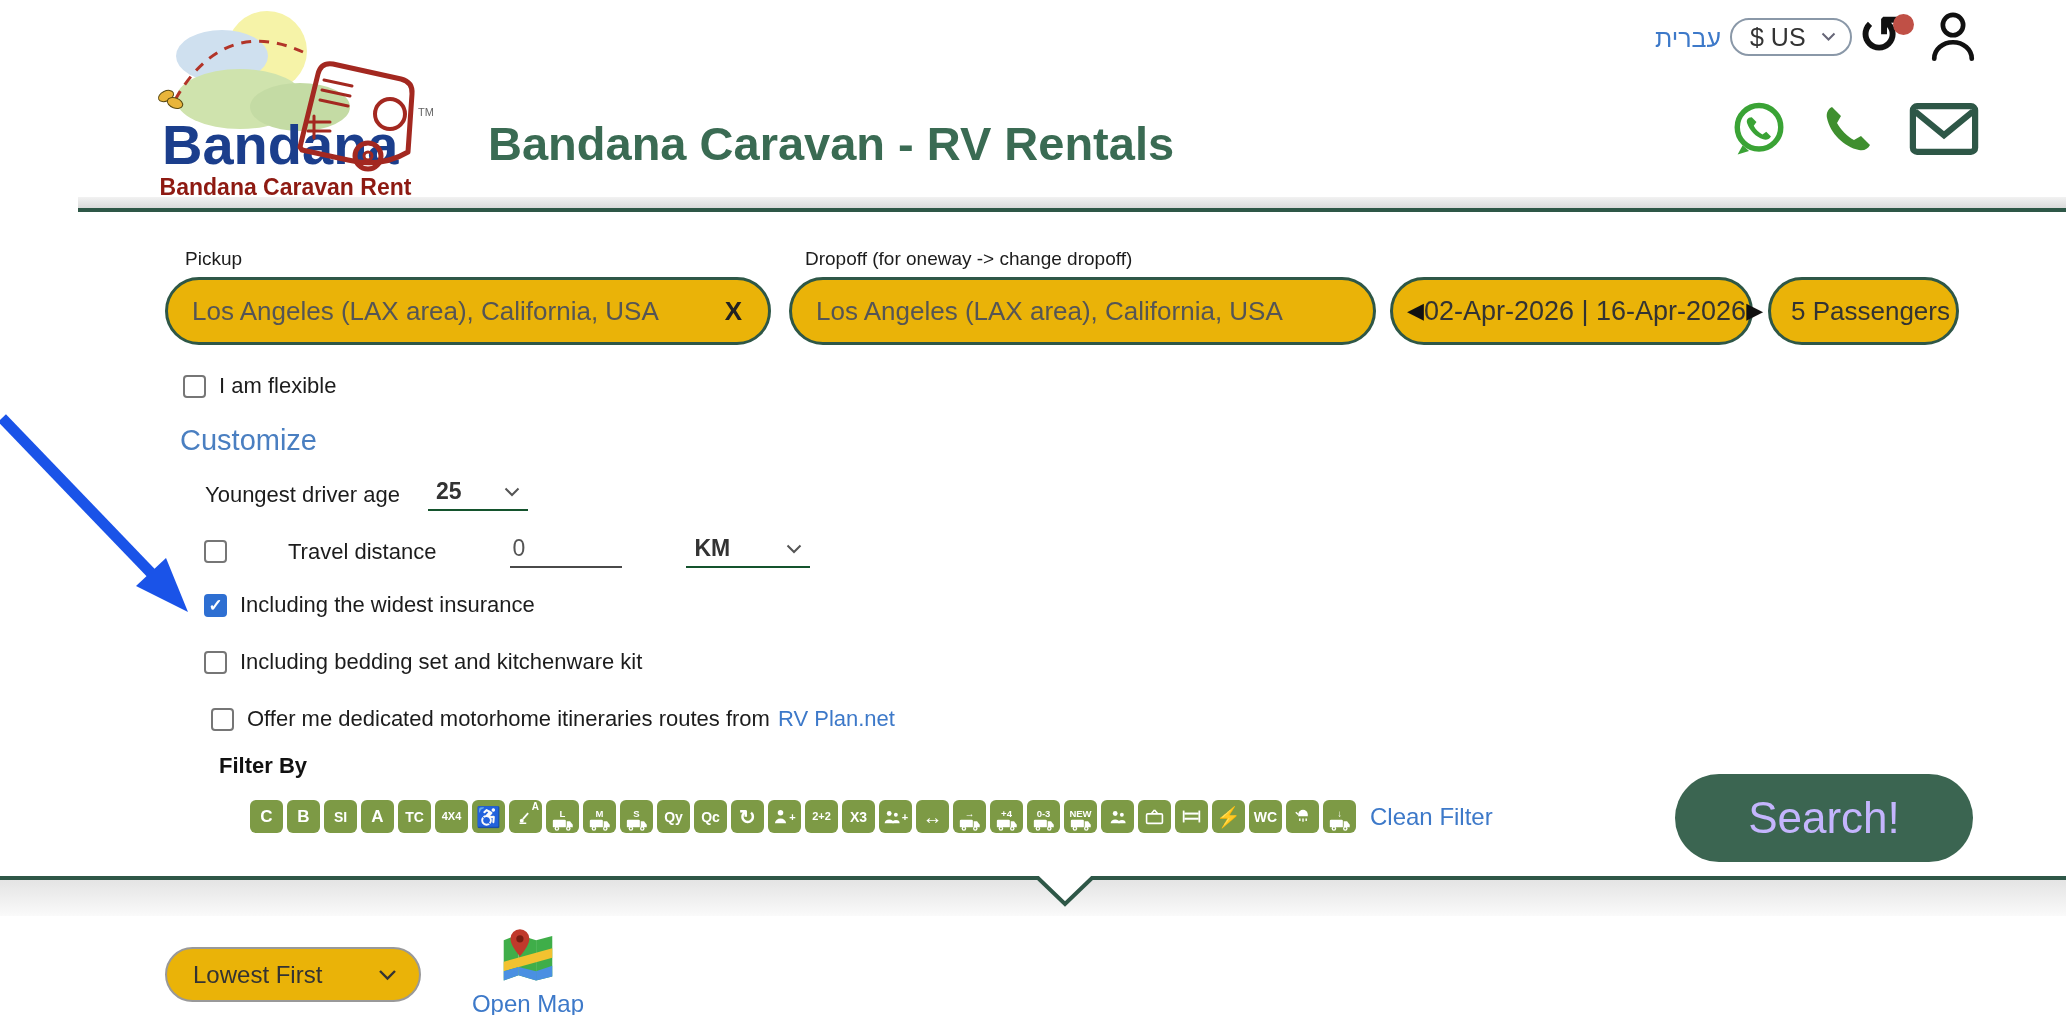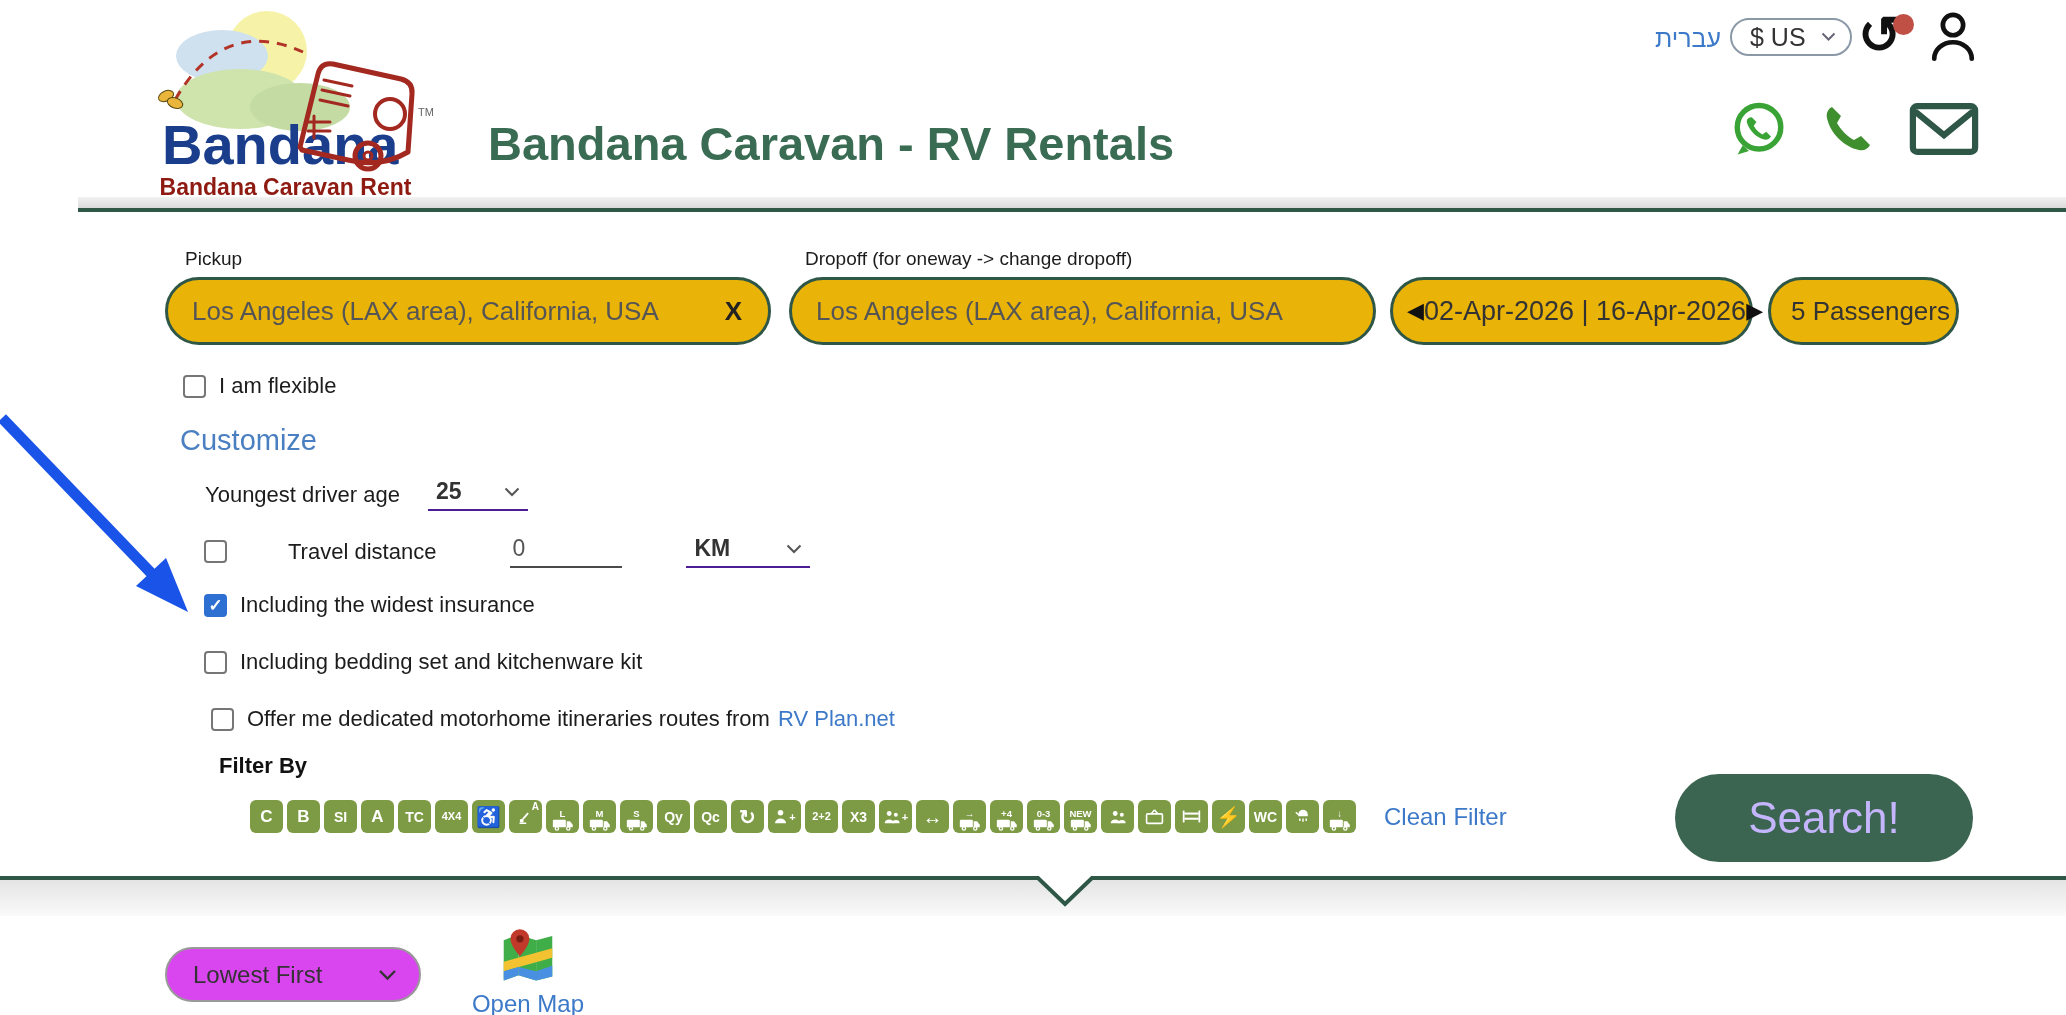--- a/index.html
+++ b/index.html
@@ -43,50 +43,50 @@
   .row{position:absolute;display:flex;align-items:center;font-size:22px;color:#1c1c1c;}
   .cb{width:23px;height:23px;border:2px solid #767676;border-radius:4px;background:#fff;flex:none;
     display:flex;align-items:center;justify-content:center;box-sizing:border-box;cursor:pointer;}
   .cb .tick{display:none;color:#fff;font-size:17px;font-weight:bold;line-height:1;}
   .cb.checked{background:#2e6fd2;border-color:#2e6fd2;}
   .cb.checked .tick{display:block;}
   .cb-label{margin-left:13px;white-space:nowrap;}
 
   .customize{position:absolute;left:180px;top:424px;font-size:29px;color:#4a7fc1;cursor:pointer;}
 
-  .u-select{display:flex;align-items:center;justify-content:space-between;border-bottom:2px solid #4c1d95;
+  .u-select{display:flex;align-items:center;justify-content:space-between;border-bottom:2px solid #14532d;
     padding:0 8px 4px 8px;box-sizing:border-box;font-weight:bold;color:#333;cursor:pointer;}
   .u-input{border-bottom:2px solid #4a4a4a;padding:0 8px 4px 2px;box-sizing:border-box;color:#555;cursor:text;}
 
   .link-blue{color:#3d79c9;cursor:pointer;}
 
   .filter-by{position:absolute;left:207px;top:753px;font-size:22px;font-weight:bold;color:#111;margin-left:12px;}
   .icon-row{position:absolute;left:250px;top:800px;display:flex;align-items:center;}
   .icons{display:flex;gap:4px;align-items:center;}
   .ficon{width:33px;height:33px;border-radius:6px;background:#7d9a45;color:#fff;flex:none;position:relative;
     display:flex;align-items:center;justify-content:center;font-weight:bold;cursor:pointer;}
   .ficon .glyph{line-height:1;}
   .ficon.with-top{flex-direction:column;justify-content:flex-end;padding-bottom:2px;box-sizing:border-box;}
   .ficon .tlabel{font-size:9.5px;line-height:9px;letter-spacing:0;}
   .ficon .corner{position:absolute;top:2px;right:3px;font-size:10px;line-height:1;}
   .ficon .suffix{font-size:11px;margin-left:1px;}
-  .clean-filter{margin-left:28px;font-size:24px;white-space:nowrap;}
+  .clean-filter{margin-left:14px;font-size:24px;white-space:nowrap;}
 
   .search-btn{position:absolute;left:1675px;top:774px;width:298px;height:88px;border-radius:46px;
     background:#3b6551;color:#c4b5fd;font-size:44px;display:flex;align-items:center;justify-content:center;
     cursor:pointer;border:none;font-family:"Liberation Sans",sans-serif;}
 
   .arrow-overlay{position:absolute;left:0;top:400px;pointer-events:none;}
 
   
   .bottom-band{position:absolute;left:0;top:880px;width:2066px;height:36px;
     background:linear-gradient(#e4e4e4,#fafafa);}
   .notch-svg{position:absolute;left:0;top:869px;}
   .sort-select{position:absolute;left:165px;top:947px;width:256px;height:55px;border:2px solid #999;
-    border-radius:28px;background:#d946ef;display:flex;align-items:center;justify-content:space-between;
+    border-radius:28px;background:#eab308;display:flex;align-items:center;justify-content:space-between;
     padding:0 22px 0 26px;box-sizing:border-box;font-size:24px;color:#333;cursor:pointer;}
   .map-block{position:absolute;left:463px;top:928px;width:130px;display:flex;flex-direction:column;
     align-items:center;cursor:pointer;}
   .open-map{font-size:24px;color:#3d79c9;margin-top:4px;white-space:nowrap;}
 </style>
 </head>
 <body>
 
 <div class="page">
 

